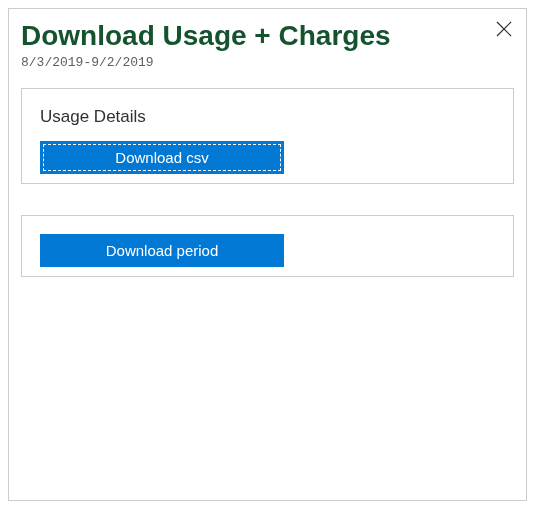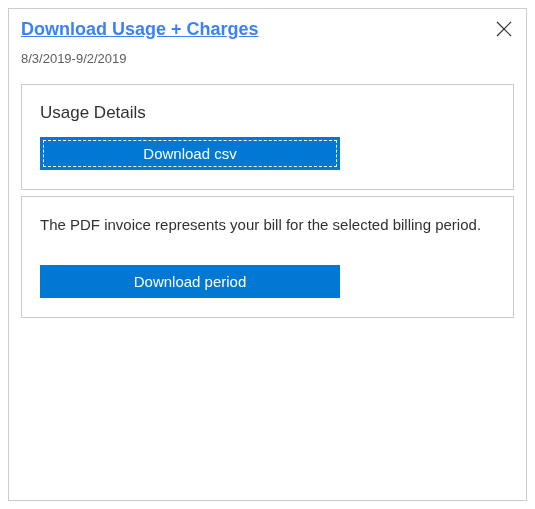--- a/index.html
+++ b/index.html
@@ -23,70 +23,70 @@
       display: flex;
       justify-content: space-between;
       align-items: flex-start;
       margin-bottom: 18px;
     }
     .header-text {
       display: flex;
       flex-direction: column;
     }
     .title {
-      font-size: 18px;
+      font-size: 28px;
       font-weight: 600;
-      color: #3b82f6;
+      color: #14532d;
       line-height: 1.2;
-      text-decoration: underline;
     }
     .date-range {
       font-size: 13px;
       color: #605e5c;
-      margin-top: 10px;
+      margin-top: 2px;
+      font-family: Liberation Mono, monospace;
     }
     .close-btn {
       background: none;
       border: none;
       cursor: pointer;
       padding: 2px;
       line-height: 1;
       color: #323130;
     }
     .close-btn svg {
       width: 16px;
       height: 16px;
       stroke: #323130;
       stroke-width: 1.2;
     }
     .card {
       border: 1px solid #cccccc;
-      padding: 18px 18px 19px 18px;
-      margin-bottom: 6px;
+      padding: 18px 18px 9px 18px;
+      margin-bottom: 31px;
     }
     .card-title {
       font-size: 17px;
       font-weight: 400;
       color: #323130;
       margin-bottom: 14px;
     }
     .card-desc {
       font-size: 15px;
       color: #323130;
       line-height: 1.35;
       margin-bottom: 30px;
     }
     .dl-btn {
       background: #0078d4;
       color: #ffffff;
       border: none;
       font-size: 15px;
       font-weight: 400;
       padding: 8px 0;
-      width: 300px;
+      width: 244px;
       cursor: pointer;
       text-align: center;
     }
     .dl-btn.focused {
       outline: 1px dashed #ffffff;
       outline-offset: -4px;
     }
   </style>
 </head>
 <body>
@@ -105,17 +105,16 @@
       </svg>
     </button>
   </div>
 
   <div class="card">
     <div class="card-title">Usage Details</div>
     <button class="dl-btn focused">Download csv</button>
   </div>
 
   <div class="card">
-    <div class="card-desc">The PDF invoice represents your bill for the selected billing period.</div>
     <button class="dl-btn">Download period</button>
   </div>
 
 </div>
 
 </body></html>

